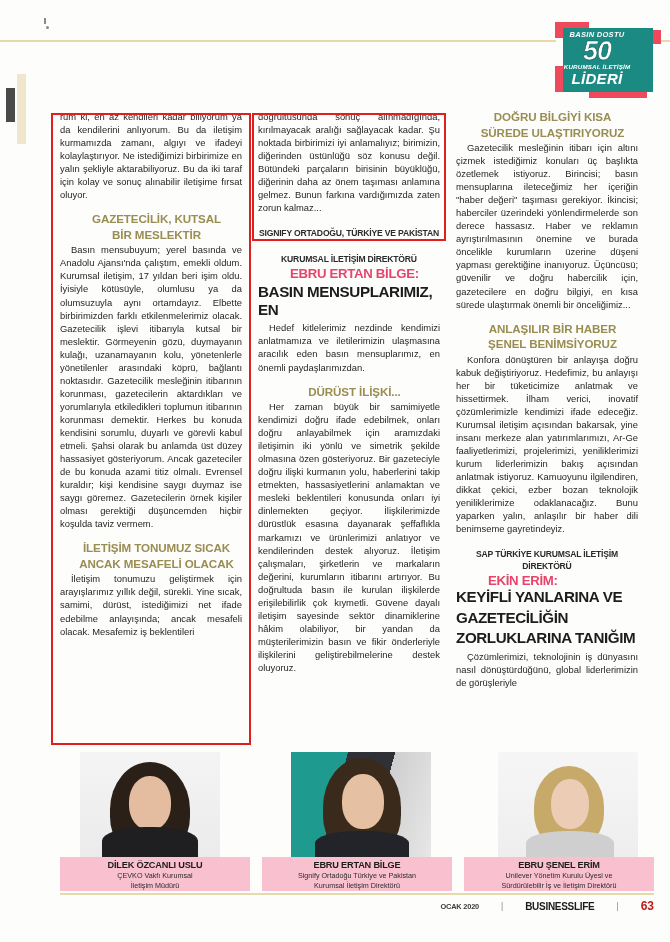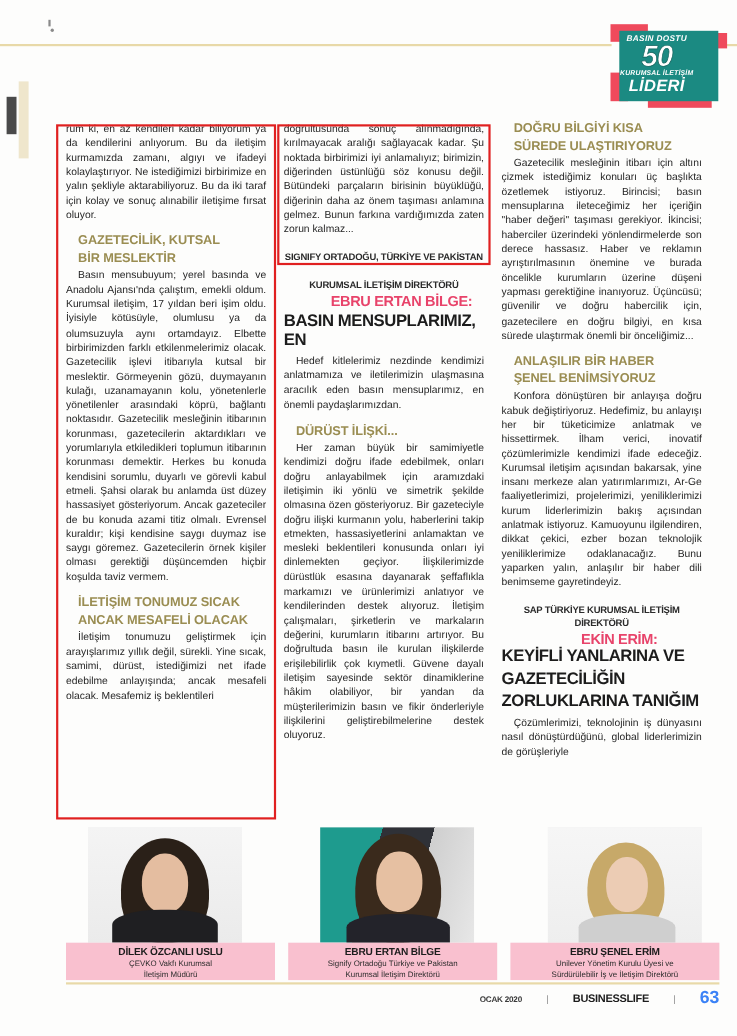--- a/index.html
+++ b/index.html
@@ -152,39 +152,39 @@
 
   
   .sub-head {
     font-size: 11.6px;
     font-weight: bold;
     color: #9a8d52;
     line-height: 13.5px;
     letter-spacing: -0.1px;
     margin: 11px 0 2px 11px;
     text-indent: 0;
-    text-align: left;
+    text-align: center;
   }
   .kicker {
     font-size: 8.6px;
     font-weight: bold;
     color: #2b2b2b;
     line-height: 11.5px;
     letter-spacing: -0.2px;
     text-align: center;
     text-indent: 0;
     margin-top: 14px;
   }
   .name-red {
     font-size: 13.2px;
     font-weight: bold;
     color: #e8436a;
     line-height: 15px;
     letter-spacing: -0.3px;
-    text-align: center;
+    text-align: left;
     text-indent: 0;
     margin-top: 1px;
     padding-left: 32px;
   }
   .big-head {
     font-size: 15.2px;
     font-weight: bold;
     color: #1c1c1c;
     line-height: 17.5px;
     letter-spacing: -0.4px;
@@ -299,21 +299,21 @@
     right: 16px;
     top: 899px;
     display: flex;
     align-items: center;
     gap: 22px;
     font-size: 8.6px;
   }
   .f-date { font-weight: bold; color: #3a3a3a; letter-spacing: -0.2px; font-size: 7.4px; }
   .f-sep { color: #8a8a8a; }
   .f-brand { font-weight: bold; color: #1c1c1c; letter-spacing: -0.3px; font-size: 10px; }
-  .f-page { font-weight: bold; color: #3b82f6; font-size: 16px; }
+  .f-page { font-weight: bold; color: #b91c1c; font-size: 12px; }
 </style>
 </head>
 <body>
 
 <div class="page">
 
   <div class="top-rule"></div>
   <div class="top-rule-right"></div>
   <div class="left-bar-cream"></div>
   <div class="left-bar-dark"></div>

